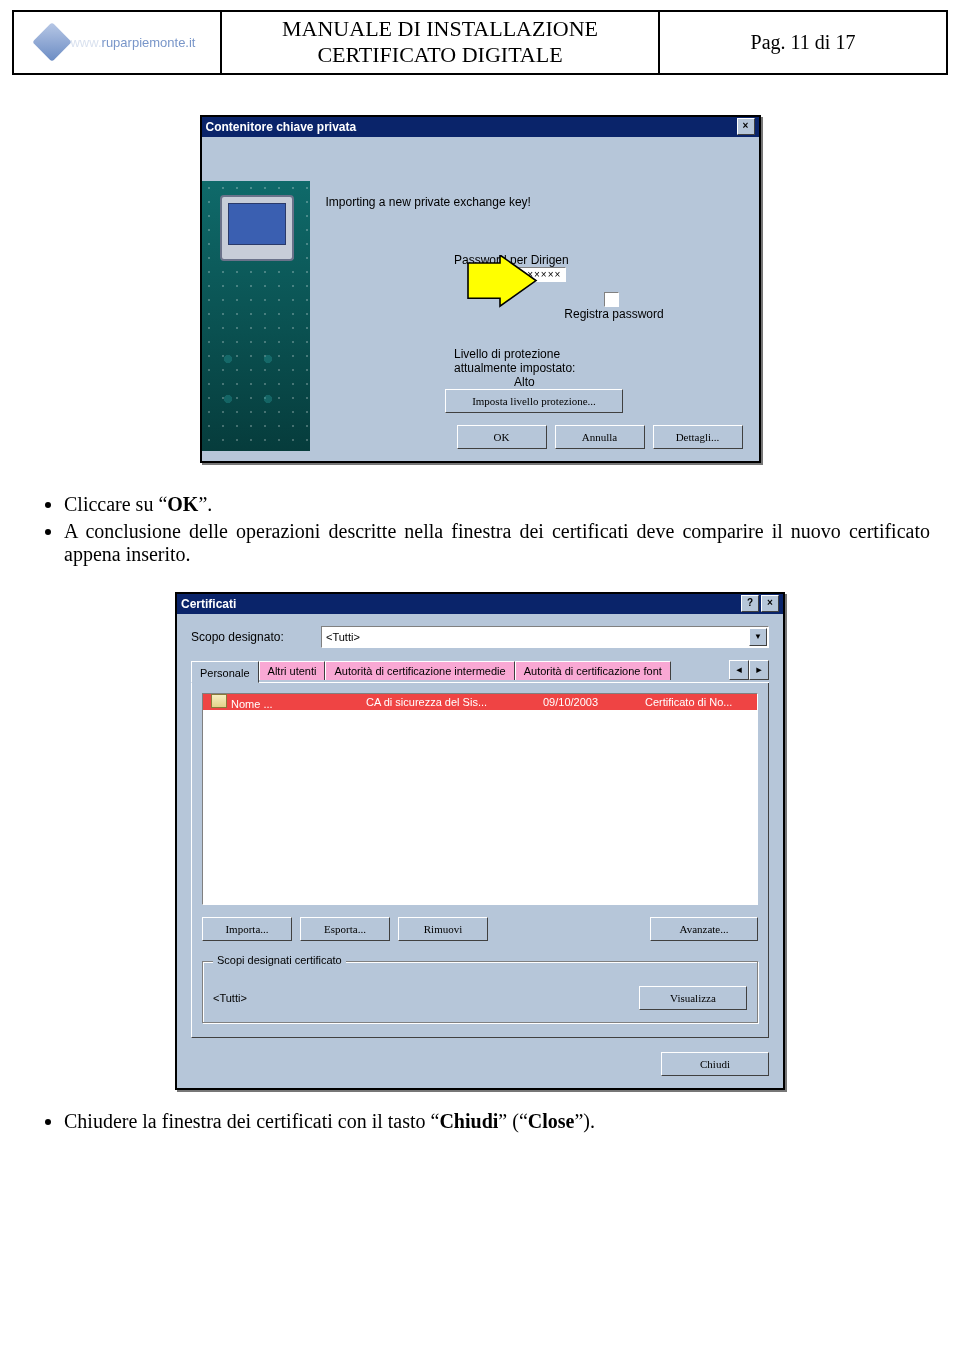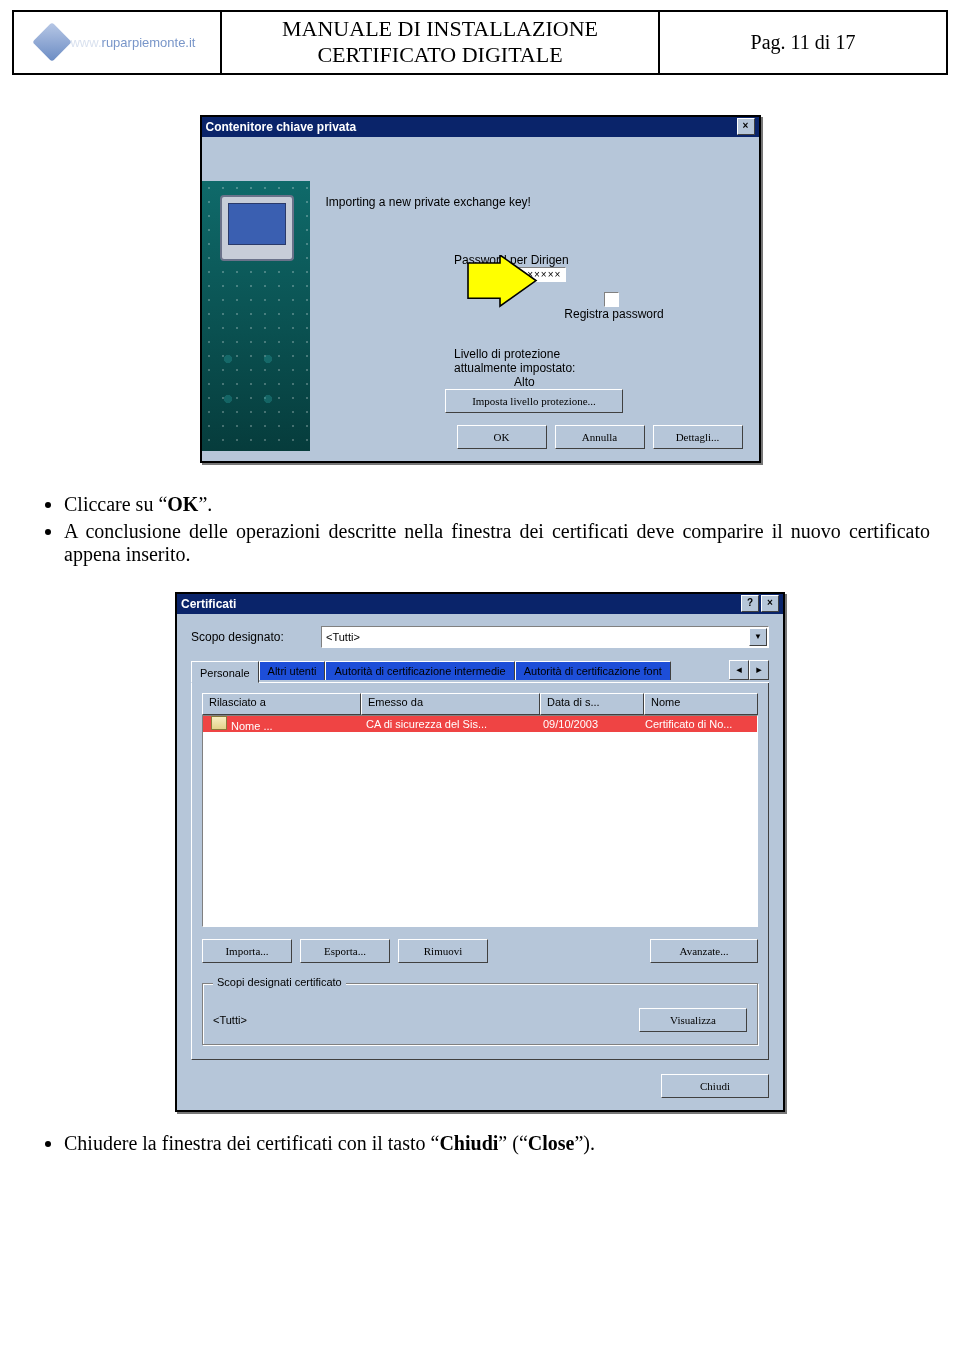--- a/index.html
+++ b/index.html
@@ -111,21 +111,21 @@
     border-right:1px solid #fff; border-bottom:1px solid #fff;
     display:flex; align-items:center; padding:0 4px; font-size:11px; position:relative;
   }
   .combo .dd { position:absolute; right:1px; top:1px; width:16px; height:16px;
     background:#b6c6d9;
     border-top:1px solid #fff; border-left:1px solid #fff;
     border-right:1px solid #404040; border-bottom:1px solid #404040;
     display:flex;align-items:center;justify-content:center;font-size:8px;}
   .tabbar { display:flex; align-items:flex-start; border-bottom:1px solid #fff; position:relative;}
   .tab {
-    background:#1d4ed8; padding:3px 8px; font-size:11px;
+    background:#f9a8d4; padding:3px 8px; font-size:11px;
     border-top:1px solid #fff; border-left:1px solid #fff; border-right:1px solid #404040;
     position:relative; top:1px;
   }
   .tab.active { background:#b6c6d9; padding-top:5px; border-bottom:1px solid #b6c6d9; z-index:2;}
   .tabscroll { margin-left:auto; display:flex;}
   .tabscroll .btn { min-width:18px; height:18px; padding:0;}
   .tabpanel {
     border-left:1px solid #fff; border-top:none;
     border-right:1px solid #404040; border-bottom:1px solid #404040;
     padding:10px 10px 14px 10px;
@@ -253,26 +253,20 @@
         <div class="tab">Altri utenti</div>
         <div class="tab">Autorità di certificazione intermedie</div>
         <div class="tab">Autorità di certificazione font</div>
         <div class="tabscroll">
           <div class="btn">◂</div>
           <div class="btn">▸</div>
         </div>
       </div>
 
       <div class="tabpanel">
-        <div class="listhdr">
-          <div class="hcell c1">Rilasciato a</div>
-          <div class="hcell c2">Emesso da</div>
-          <div class="hcell c3">Data di s...</div>
-          <div class="hcell c4">Nome</div>
-        </div>
         <div class="listbody">
           <div class="listrow">
             <span class="c rc1"><span class="cert-icon"></span><span>Nome ...</span></span>
             <span class="c rc2">CA di sicurezza del Sis...</span>
             <span class="c rc3">09/10/2003</span>
             <span class="c rc4">Certificato di No...</span>
           </div>
         </div>
         <div class="rowbtns">
           <div class="btn">Importa...</div>

